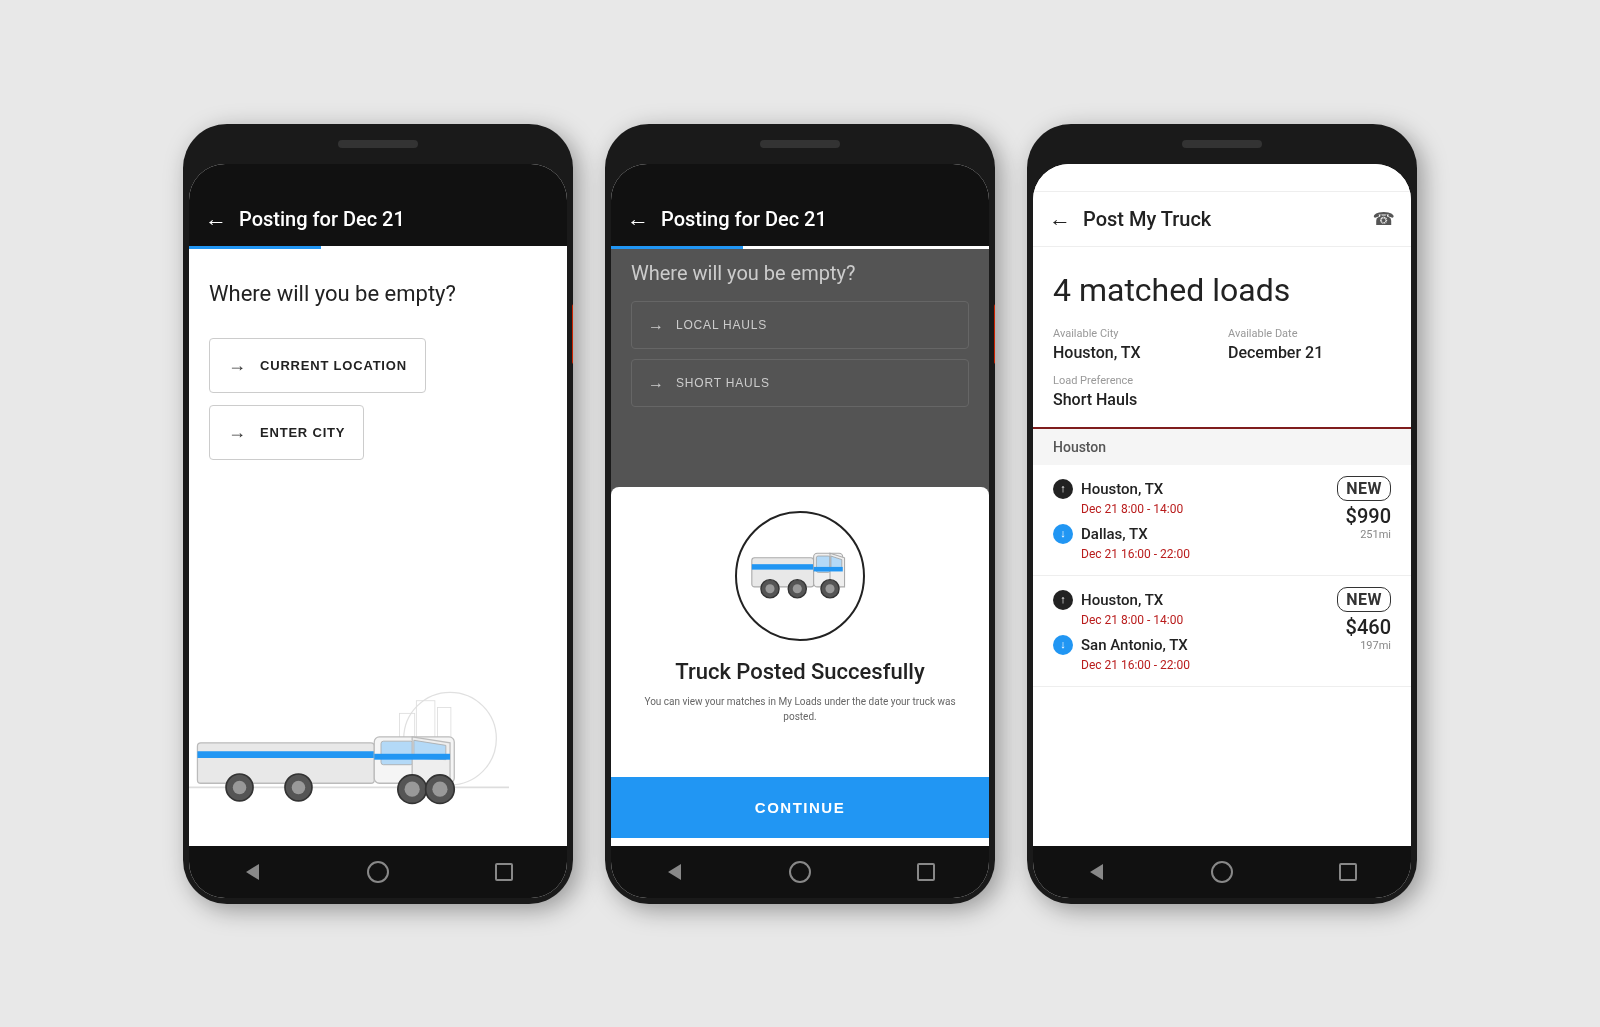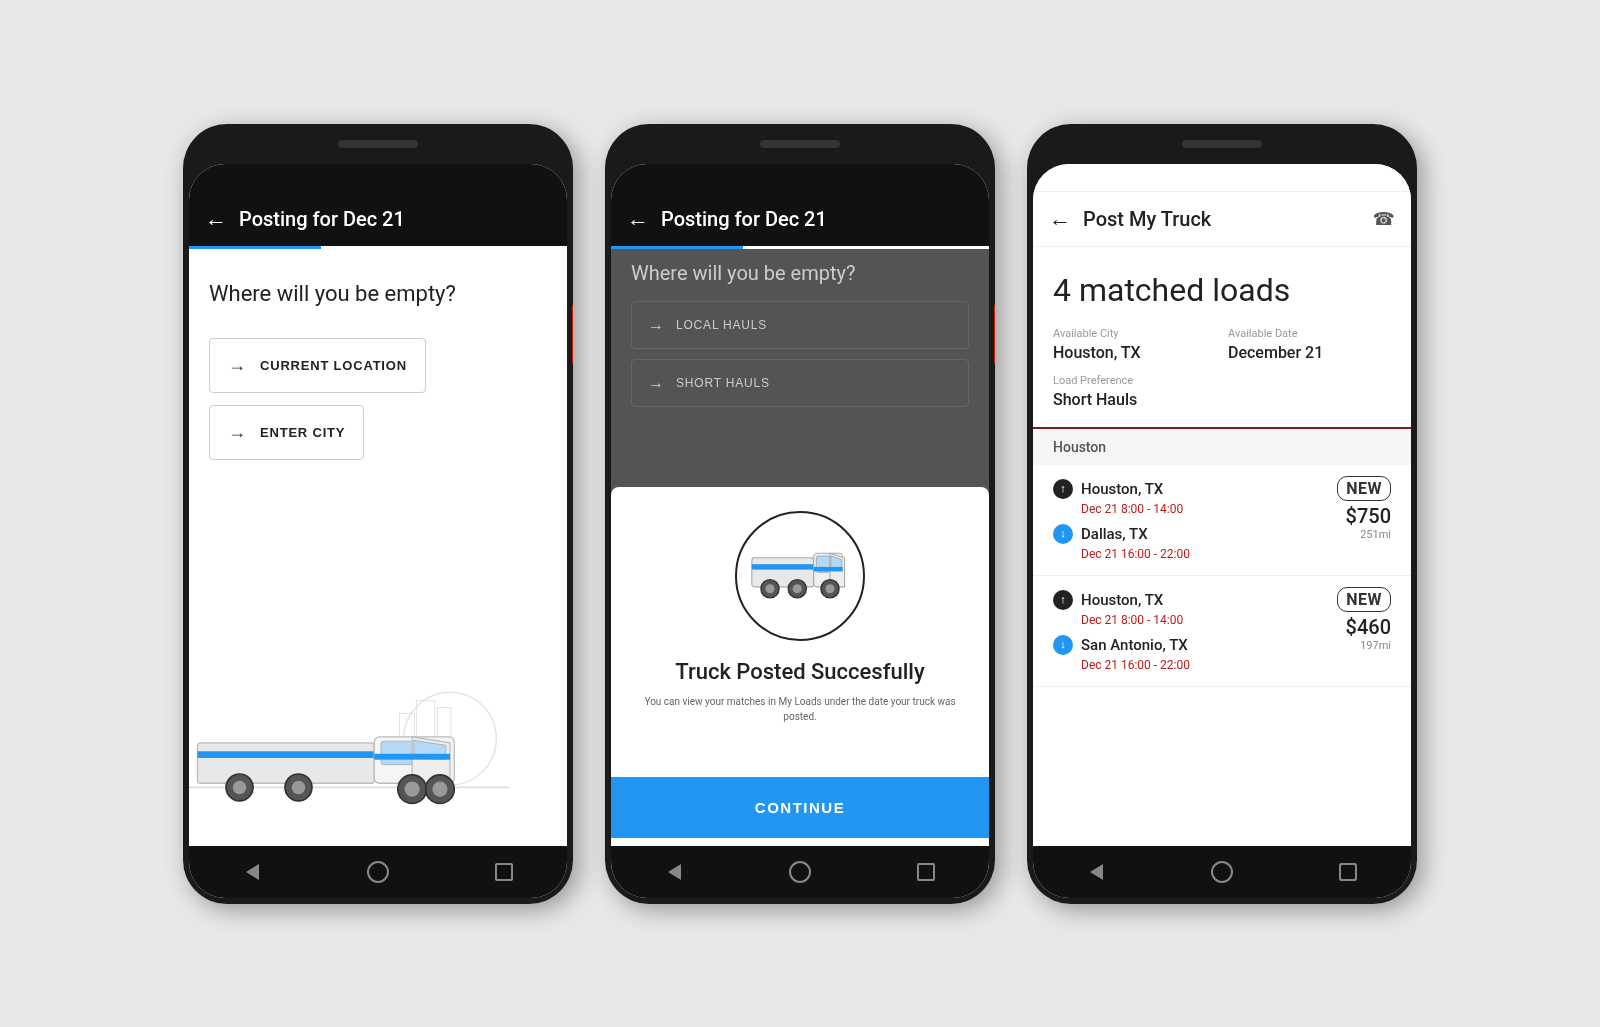--- a/index.html
+++ b/index.html
@@ -599,21 +599,21 @@
                 <div class="s3-load-city-row" style="margin-top:8px;">
                   <div class="s3-arrow-down">↓</div>
                   <span class="s3-city">Dallas, TX</span>
                 </div>
                 <div class="s3-time">Dec 21 16:00 - 22:00</div>
               </div>
               <div class="s3-right">
                 <div style="margin-bottom:6px;">
                   <span class="new-badge">NEW</span>
                 </div>
-                <div class="s3-price">$750</div>
+                <div class="s3-price">$990</div>
                 <div class="s3-miles">251mi</div>
               </div>
             </div>
           </div>
 
           <div class="s3-load-item">
             <div class="s3-load-row">
               <div class="s3-load-left">
                 <div class="s3-load-city-row">
                   <div class="s3-arrow-up">↑</div>

